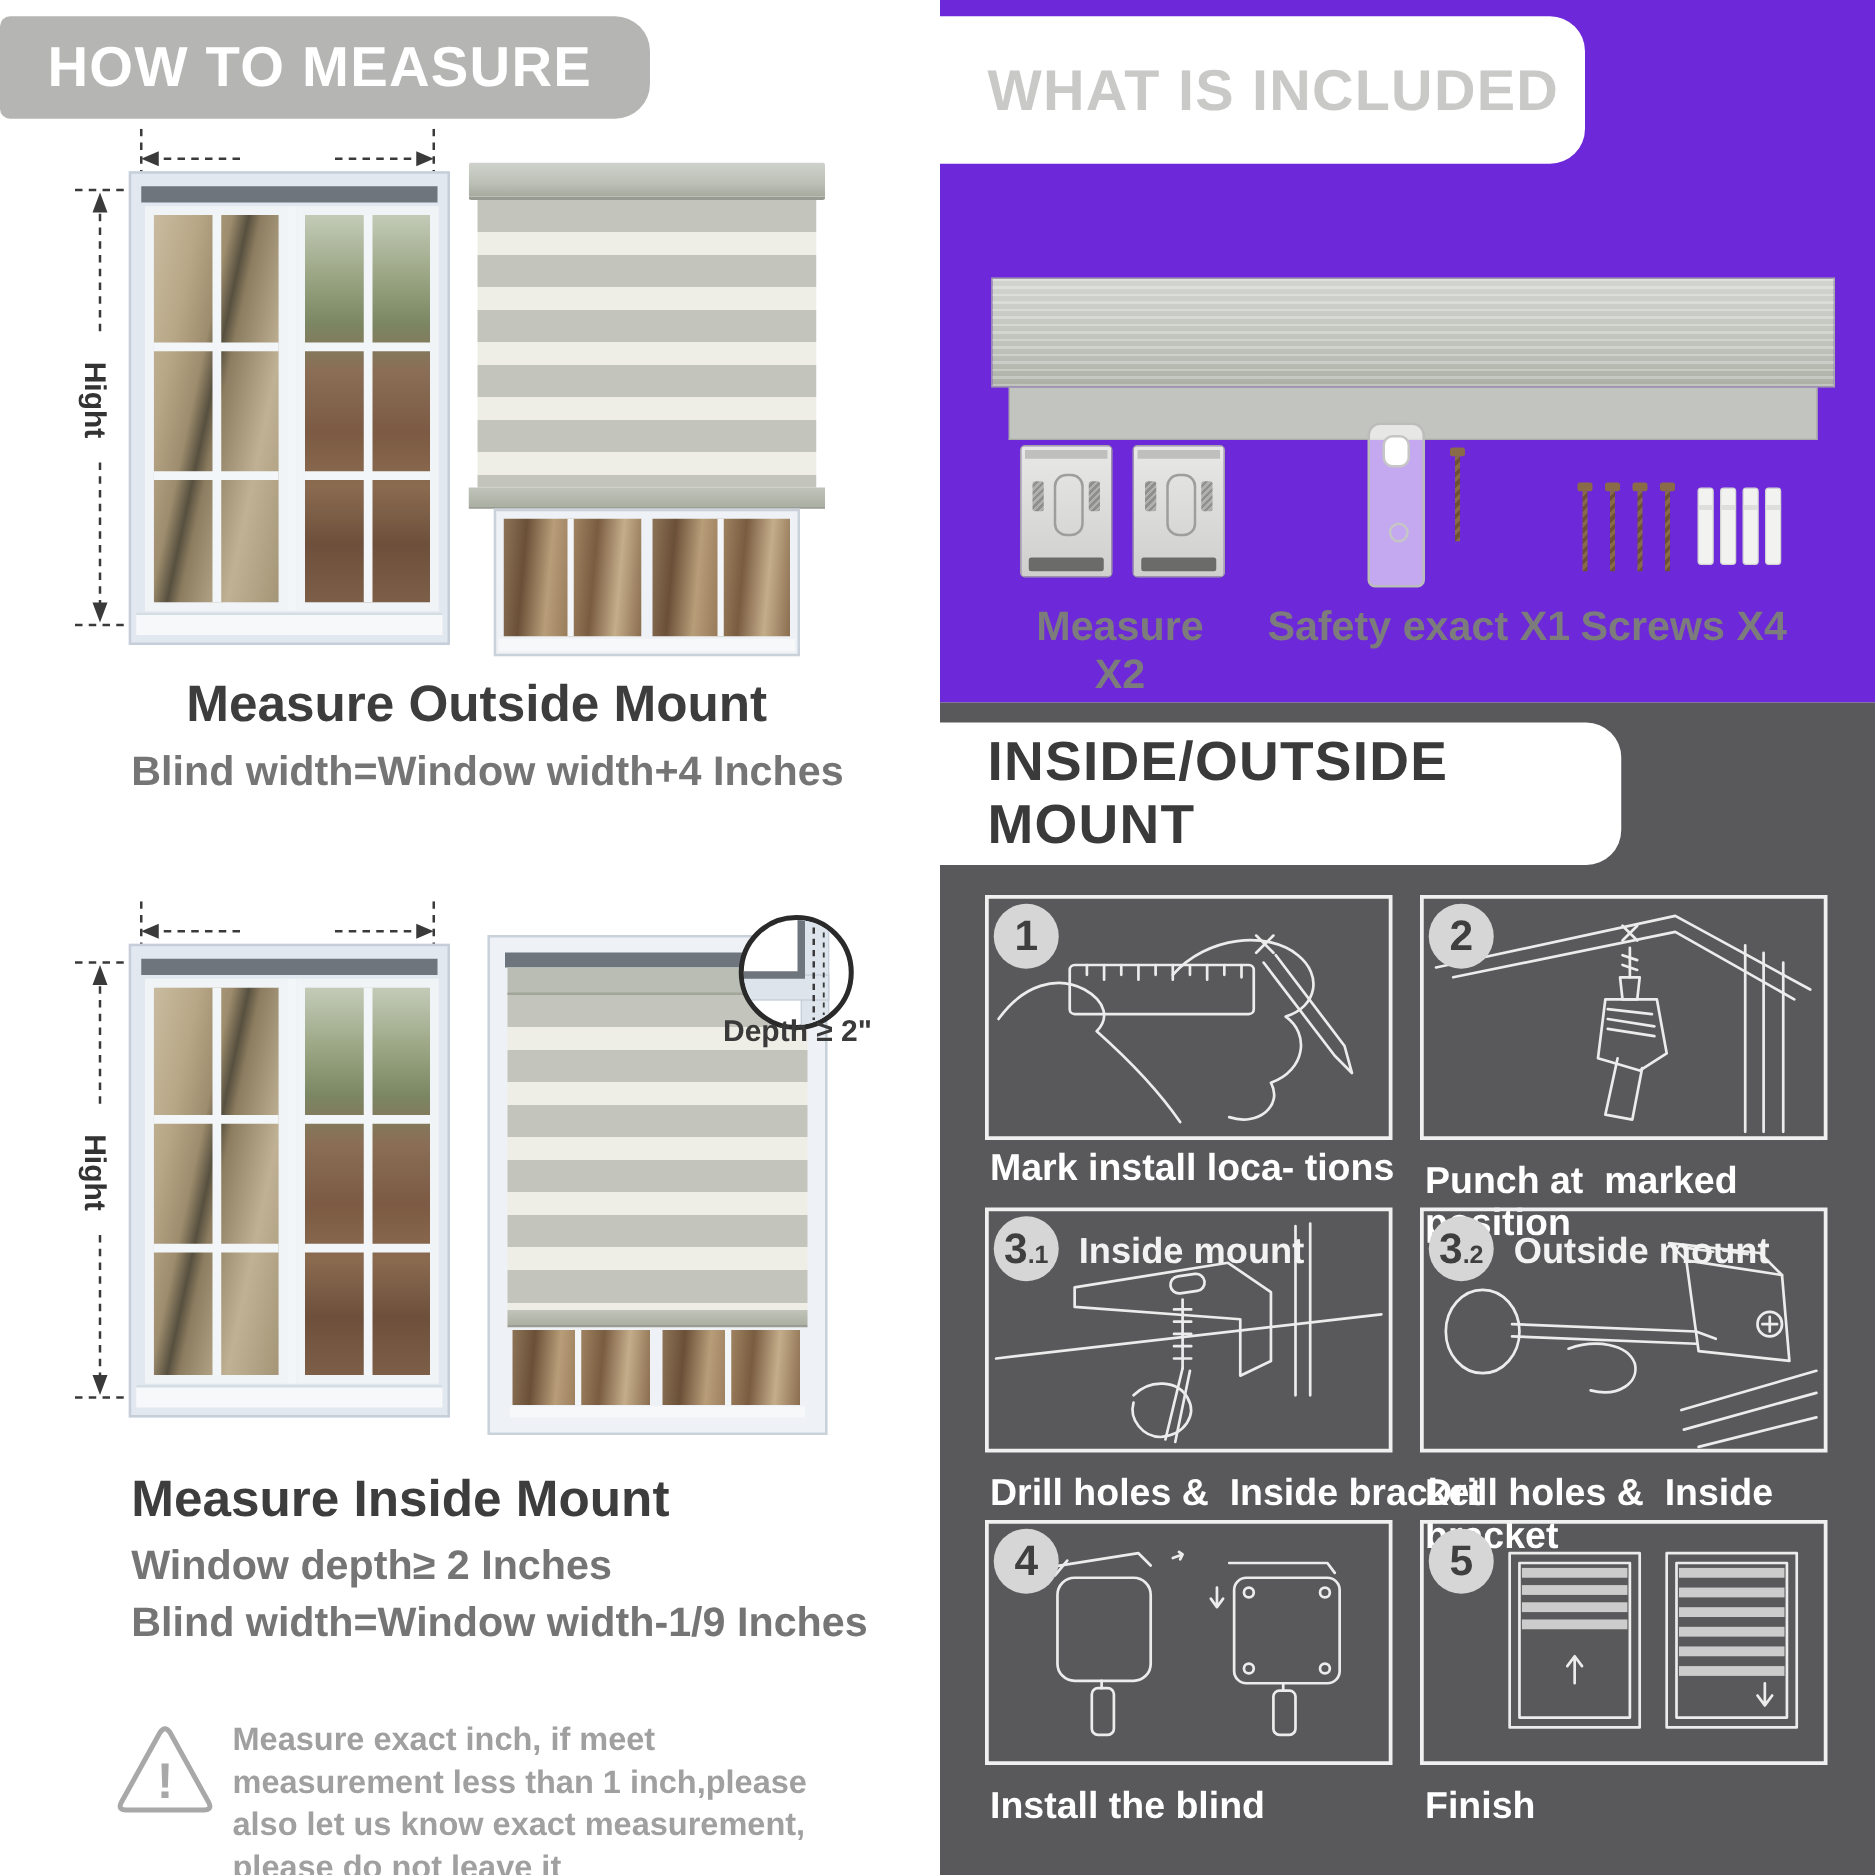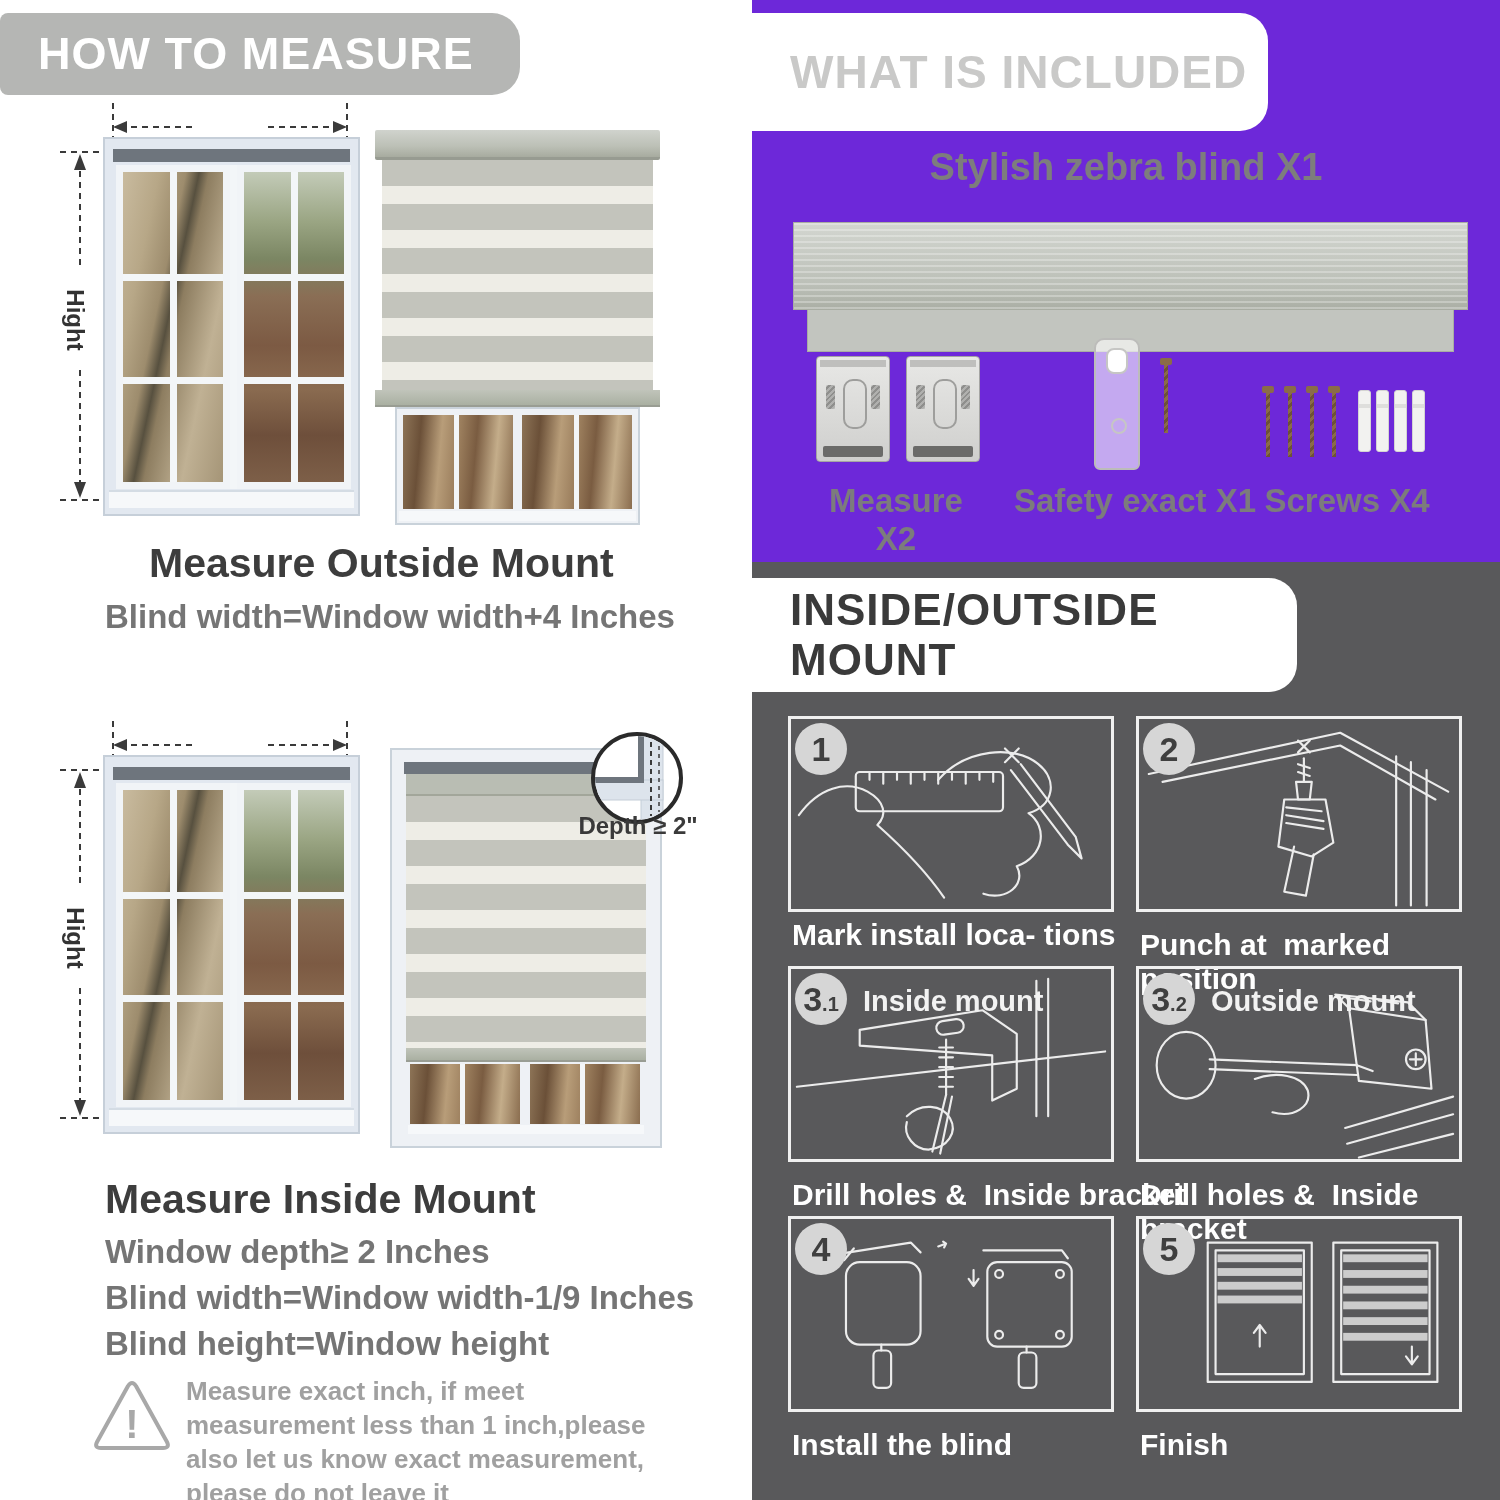--- a/index.html
+++ b/index.html
@@ -229,36 +229,34 @@
       <path d="M0,44 L46,44 L46,0" fill="none" stroke="#6e757d" stroke-width="6"></path>
       <line x1="56" y1="6" x2="56" y2="80" stroke="#3a3a3a" stroke-width="2" stroke-dasharray="5 4"></line>
       <line x1="64" y1="10" x2="64" y2="76" stroke="#3a3a3a" stroke-width="1.5" stroke-dasharray="4 4"></line>
     </svg>
   </div>
   <div class="abs depth-label" style="left:578px;top:812px;width:120px;text-align:center;">Depth ≥ 2"</div>
 
   <div class="abs h-title" style="left:105px;top:1176px;">Measure Inside Mount</div>
   <div class="abs h-line" style="left:105px;top:1233px;">Window depth≥ 2 Inches</div>
   <div class="abs h-line" style="left:105px;top:1279px;">Blind width=Window width-1/9 Inches</div>
-  <div class="abs h-line" style="left:105px;top:1325px;">Blind height=Window height</div>
 
   <div class="abs warn-tri" style="left:92px;top:1378px;">
     <svg width="80" height="76" viewBox="0 0 80 76">
       <path d="M36,8 Q40,2 44,8 L75,64 Q78,70 71,70 L9,70 Q2,70 5,64 Z" fill="none" stroke="#a8a8a8" stroke-width="4" stroke-linejoin="round"></path>
       <text x="40" y="60" text-anchor="middle" font-size="40" font-weight="bold" fill="#a8a8a8">!</text>
     </svg>
   </div>
   <div class="abs warn-text" style="left:186px;top:1374px;">Measure exact inch, if meet measurement less than 1 inch,please also let us know exact measurement, please do not leave it</div>
 
   <div class="abs right-top">
     <div class="abs card-hdr card1">
       <span>WHAT IS INCLUDED</span>
     </div>
   </div>
-  <div class="abs blind-name">Stylish zebra blind X1</div>
 
   <div class="abs" style="left:793px;top:222px;width:675px;height:130px;">
     <div class="rail-main"></div>
     <div class="rail-lip"></div>
   </div>
 
   <div class="abs bracket" style="left:816px;top:356px;">
     <div class="b-top"></div>
       <div class="b-slot"></div>
     <div class="b-screw" style="left:9px;"></div>

